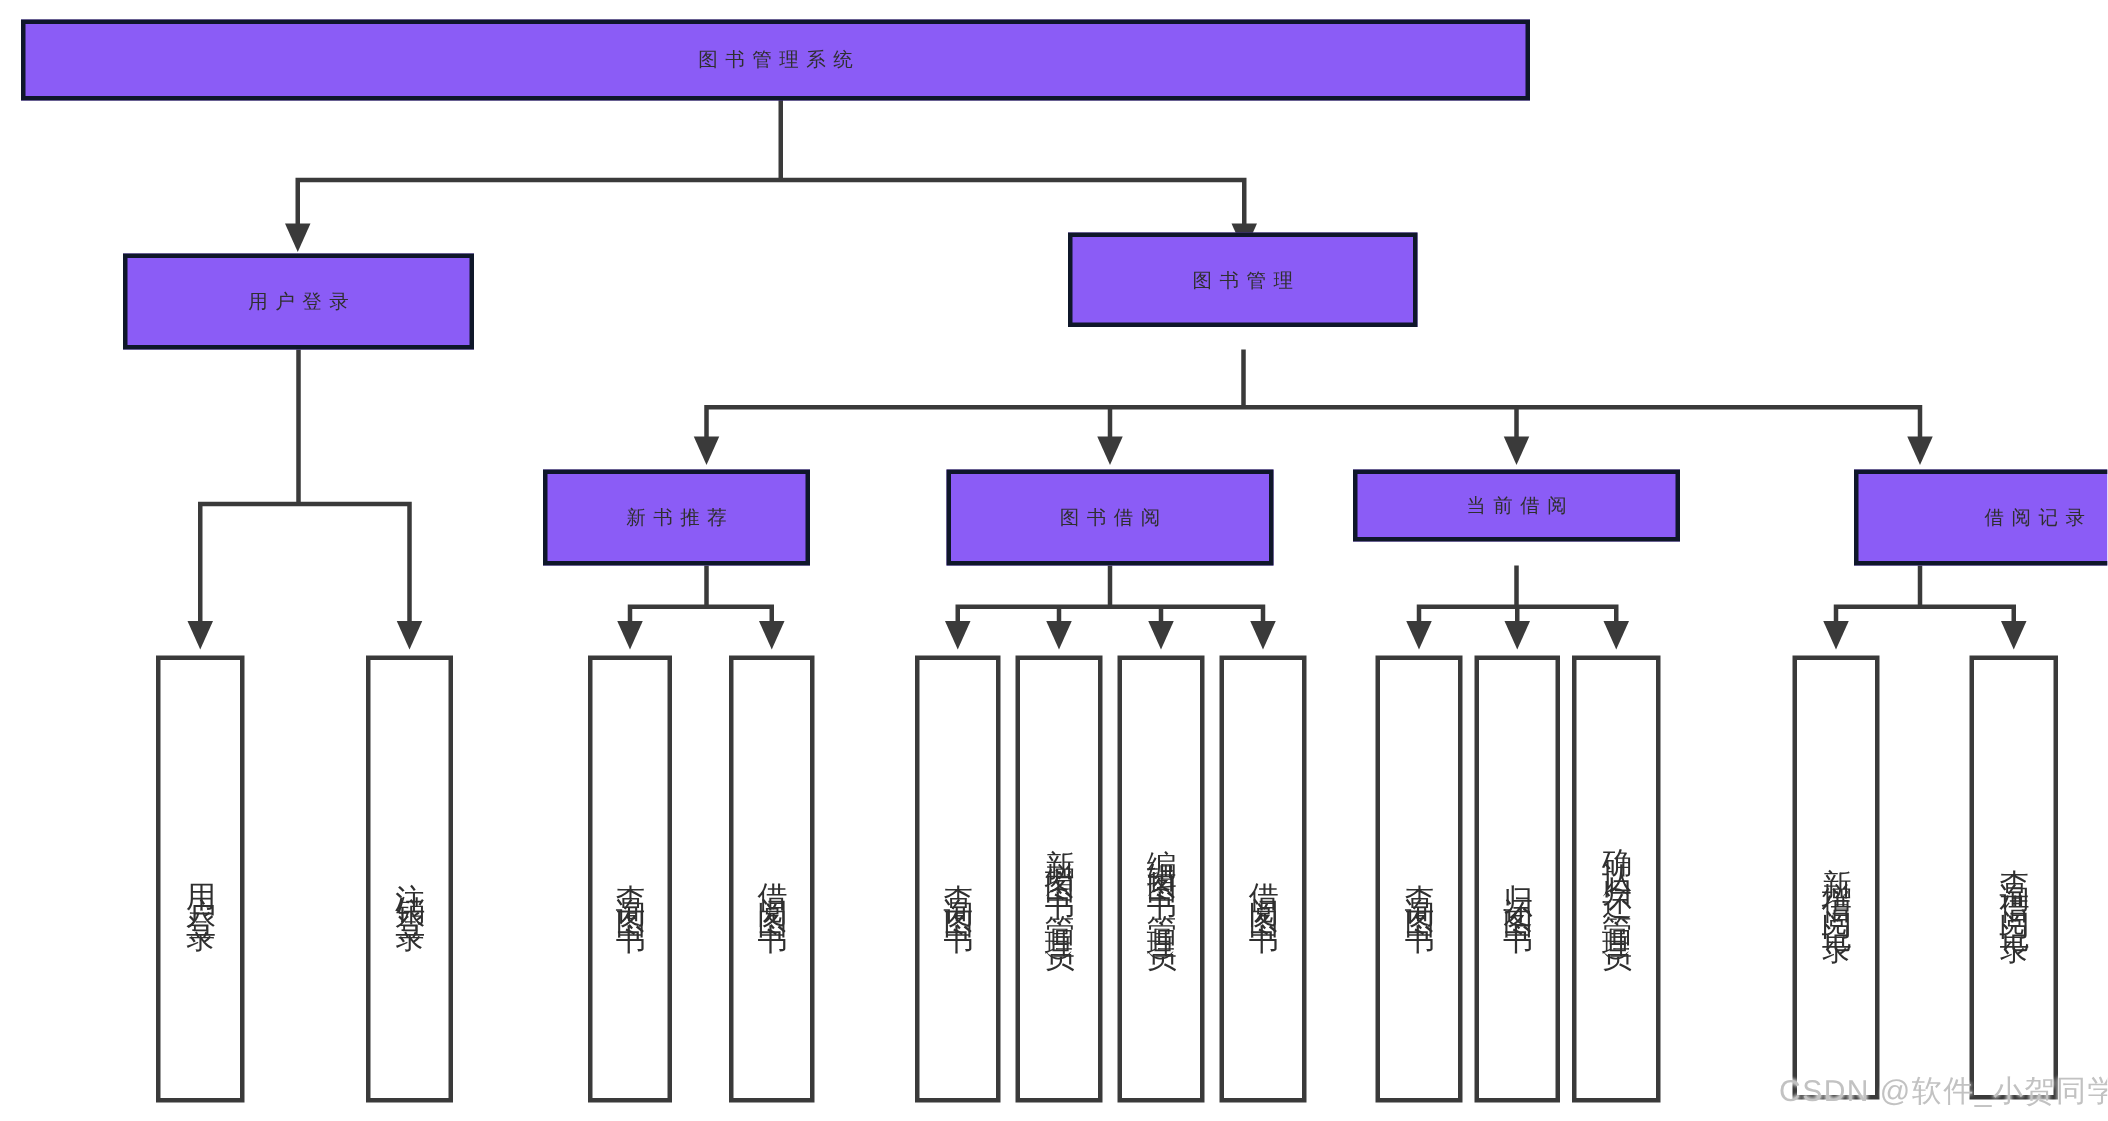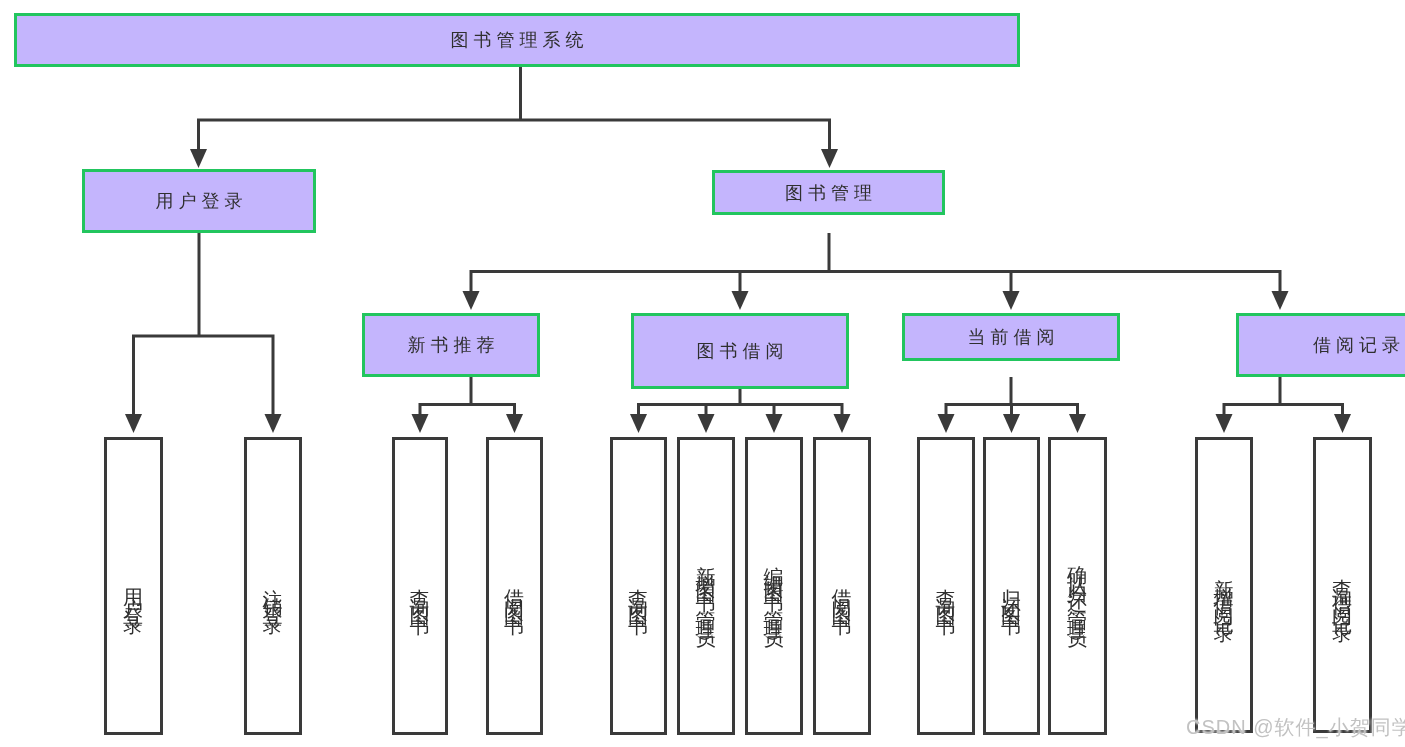--- a/index.html
+++ b/index.html
@@ -12,26 +12,26 @@
     overflow: hidden;
   }
   .edges {
     position: absolute;
     left: 0; top: 0;
     width: 1405px; height: 747px;
   }
   .box {
     position: absolute;
     box-sizing: border-box;
-    border: 3px solid #22c55e;
-    background: #c4b5fd;
+    border: 3px solid #0f172a;
+    background: #8b5cf6;
     display: flex;
     align-items: center;
     justify-content: center;
-    font-size: 18px;
+    font-size: 13px;
     letter-spacing: 5px;
     padding-left: 5px; 
     color: #2f2f2f;
     white-space: nowrap;
   }
   .vbox {
     position: absolute;
     box-sizing: border-box;
     border: 3px solid #3a3a3a;
     background: #ffffff;
@@ -92,24 +92,24 @@
       <path d="M1003 414 L1020 414 L1011.5 433 Z"></path>
       <path d="M1069 414 L1086 414 L1077.5 433 Z"></path>
       <path d="M1215.5 414 L1232.5 414 L1224 433 Z"></path>
       <path d="M1334 414 L1351 414 L1342.5 433 Z"></path>
     </g>
   </svg>
 
   <div class="box" style="left:14px;top:13px;width:1006px;height:54px">图书管理系统</div>
 
   <div class="box" style="left:82px;top:169px;width:234px;height:64px">用户登录</div>
-  <div class="box" style="left:712px;top:170px;width:233px;height:45px">图书管理</div>
+  <div class="box" style="left:712px;top:155px;width:233px;height:63px">图书管理</div>
 
   <div class="box" style="left:362px;top:313px;width:178px;height:64px">新书推荐</div>
-  <div class="box" style="left:631px;top:313px;width:218px;height:76px">图书借阅</div>
+  <div class="box" style="left:631px;top:313px;width:218px;height:64px">图书借阅</div>
   <div class="box" style="left:902px;top:313px;width:218px;height:48px">当前借阅</div>
   <div class="box" style="left:1236px;top:313px;width:241px;height:64px">借阅记录</div>
 
   <div class="vbox" style="left:104px;top:437px;width:59px;height:298px">用户登录</div>
   <div class="vbox" style="left:244px;top:437px;width:58px;height:298px">注销登录</div>
 
   <div class="vbox" style="left:392px;top:437px;width:56px;height:298px">查询图书</div>
   <div class="vbox" style="left:486px;top:437px;width:57px;height:298px">借阅图书</div>
 
   <div class="vbox" style="left:610px;top:437px;width:57px;height:298px">查询图书</div>

